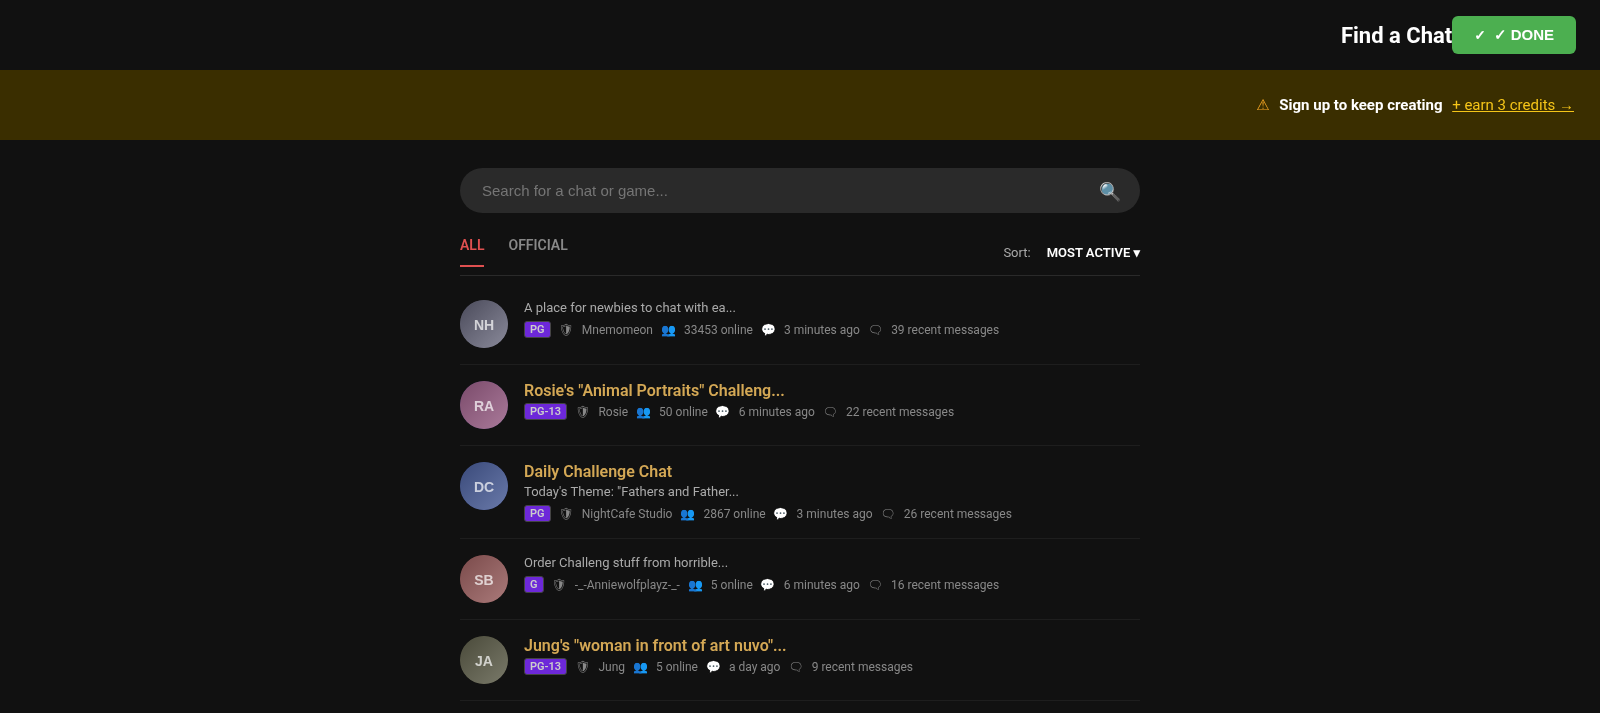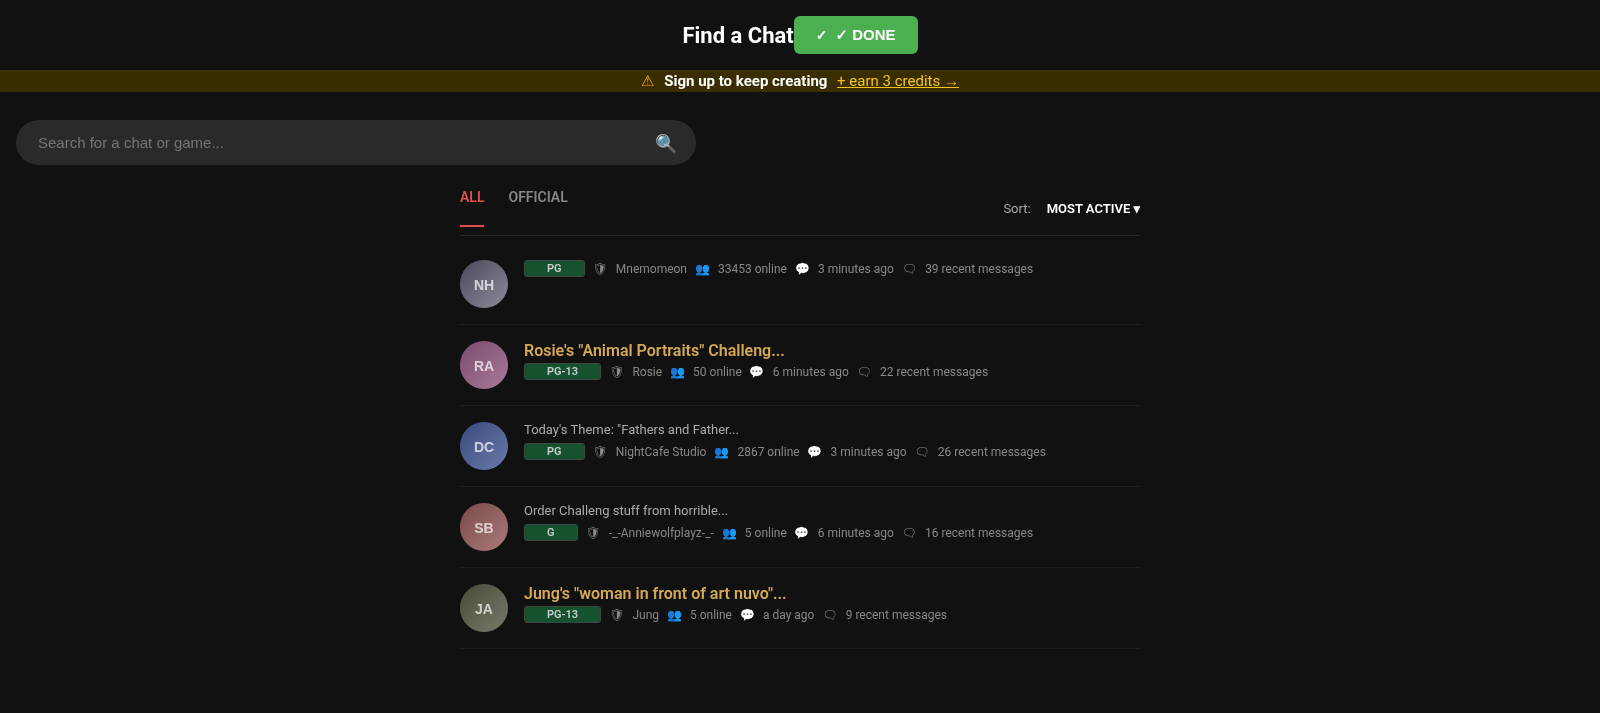--- a/index.html
+++ b/index.html
@@ -9,21 +9,21 @@
       font-family: -apple-system, BlinkMacSystemFont, 'Segoe UI', Roboto, sans-serif;
       width: 1600px;
       min-height: 713px;
       overflow-x: hidden;
     }
 
     
     .header {
       display: flex;
       align-items: center;
-      justify-content: center;
+      justify-content: flex-end;
       padding: 16px 24px;
       background-color: #111111;
     }
 
     .header-title {
       font-size: 22px;
       font-weight: 700;
       color: #ffffff;
     }
 
@@ -41,22 +41,22 @@
       gap: 8px;
     }
 
     .done-button .checkmark {
       font-size: 14px;
     }
 
     
     .banner {
       background-color: #3a2e00;
-      padding: 2px;
-      text-align: center;
+      padding: 26px;
+      text-align: right;
       font-size: 15px;
     }
 
     .banner-warning-icon {
       color: #f5a623;
       margin-right: 6px;
     }
 
     .banner-main-text {
       font-weight: 700;
@@ -66,21 +66,21 @@
     .banner-link {
       color: #f5c518;
       text-decoration: underline;
       cursor: pointer;
       margin-left: 6px;
     }
 
     
     .search-container {
       display: flex;
-      justify-content: flex-start;
+      justify-content: center;
       padding: 28px 16px 16px;
     }
 
     .search-wrapper {
       position: relative;
       width: 680px;
     }
 
     .search-input {
       width: 100%;
@@ -114,21 +114,21 @@
     }
 
     .tabs-left {
       display: flex;
       gap: 24px;
     }
 
     .tab {
       font-size: 14px;
       font-weight: 600;
-      padding-bottom: 20px;
+      padding-bottom: 12px;
       cursor: pointer;
       color: #888888;
     }
 
     .tab.active {
       color: #e05050;
       border-bottom: 2px solid #e05050;
     }
 
     .sort-container {
@@ -199,24 +199,24 @@
     .chat-meta {
       display: flex;
       align-items: center;
       gap: 8px;
       font-size: 12px;
       color: #888888;
       flex-wrap: wrap;
     }
 
     .rating-badge {
-      background-color: #14532d;
+      background-color: #6d28d9;
       border: 1px solid #444;
       border-radius: 3px;
-      padding: 1px 22px;
+      padding: 1px 5px;
       font-size: 11px;
       font-weight: 600;
       color: #cccccc;
     }
 
     .meta-icon {
       font-size: 12px;
     }
 
     
@@ -272,20 +272,21 @@
           <linearGradient id="grad-newbie-hangout" x1="0%" y1="0%" x2="100%" y2="100%">
             <stop offset="0%" style="stop-color:#4a4a5a;stop-opacity:1"></stop>
             <stop offset="100%" style="stop-color:#8a8a9a;stop-opacity:1"></stop>
           </linearGradient>
         </defs>
         <circle cx="24" cy="24" r="24" fill="url(#grad-newbie-hangout)"></circle>
         <text x="24" y="30" text-anchor="middle" font-size="14" fill="rgba(255,255,255,0.7)" font-family="sans-serif" font-weight="bold">NH</text>
       </svg>
     </div>
     <div class="chat-info">
+      <div class="chat-description">A place for newbies to chat with ea...</div>
       <div class="chat-meta">
         <span class="rating-badge">PG</span>
         <span class="meta-icon">🛡</span>
         <span>Mnemomeon</span>
         <span class="meta-icon">👥</span>
         <span>33453 online</span>
         <span class="meta-icon">💬</span>
         <span>3 minutes ago</span>
         <span class="meta-icon">🗨</span>
         <span>39 recent messages</span>
@@ -327,20 +328,21 @@
           <linearGradient id="grad-daily-challenge-chat" x1="0%" y1="0%" x2="100%" y2="100%">
             <stop offset="0%" style="stop-color:#3a4a7a;stop-opacity:1"></stop>
             <stop offset="100%" style="stop-color:#6a7aaa;stop-opacity:1"></stop>
           </linearGradient>
         </defs>
         <circle cx="24" cy="24" r="24" fill="url(#grad-daily-challenge-chat)"></circle>
         <text x="24" y="30" text-anchor="middle" font-size="14" fill="rgba(255,255,255,0.7)" font-family="sans-serif" font-weight="bold">DC</text>
       </svg>
     </div>
     <div class="chat-info">
+      <div class="chat-name">Daily Challenge Chat</div>
       <div class="chat-description">Today's Theme: "Fathers and Father...</div>
       <div class="chat-meta">
         <span class="rating-badge">PG</span>
         <span class="meta-icon">🛡</span>
         <span>NightCafe Studio</span>
         <span class="meta-icon">👥</span>
         <span>2867 online</span>
         <span class="meta-icon">💬</span>
         <span>3 minutes ago</span>
         <span class="meta-icon">🗨</span>

